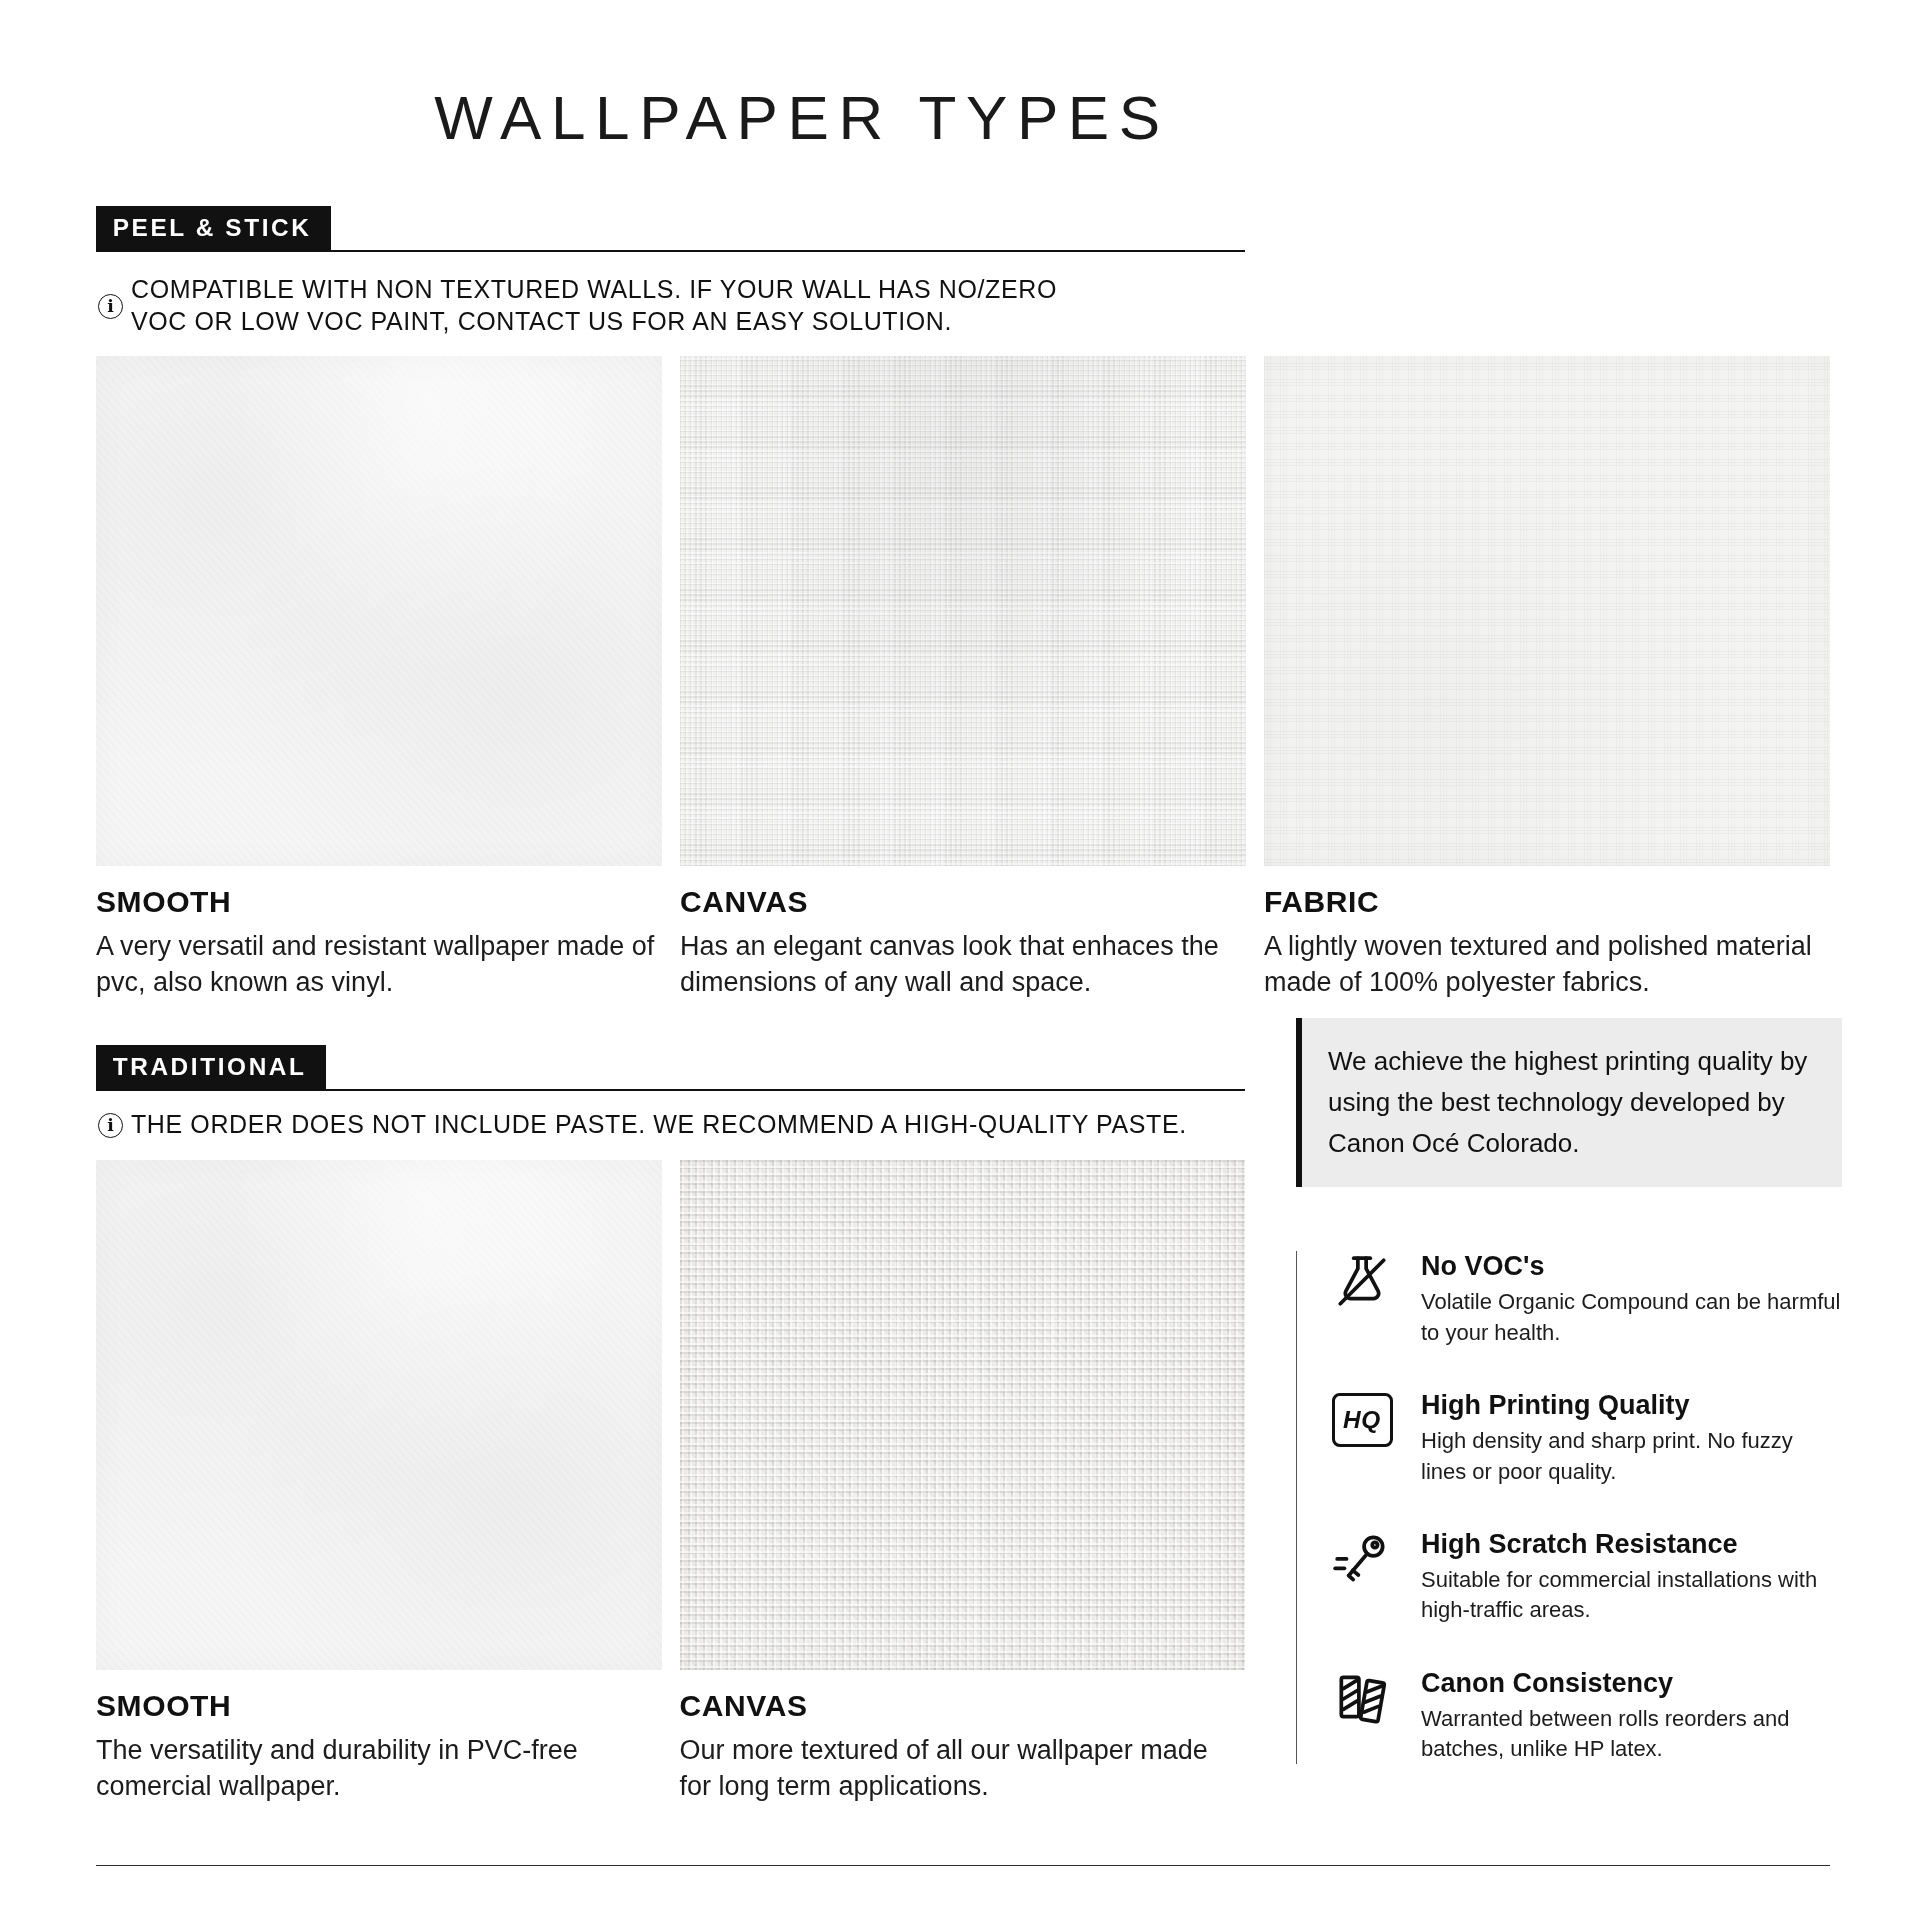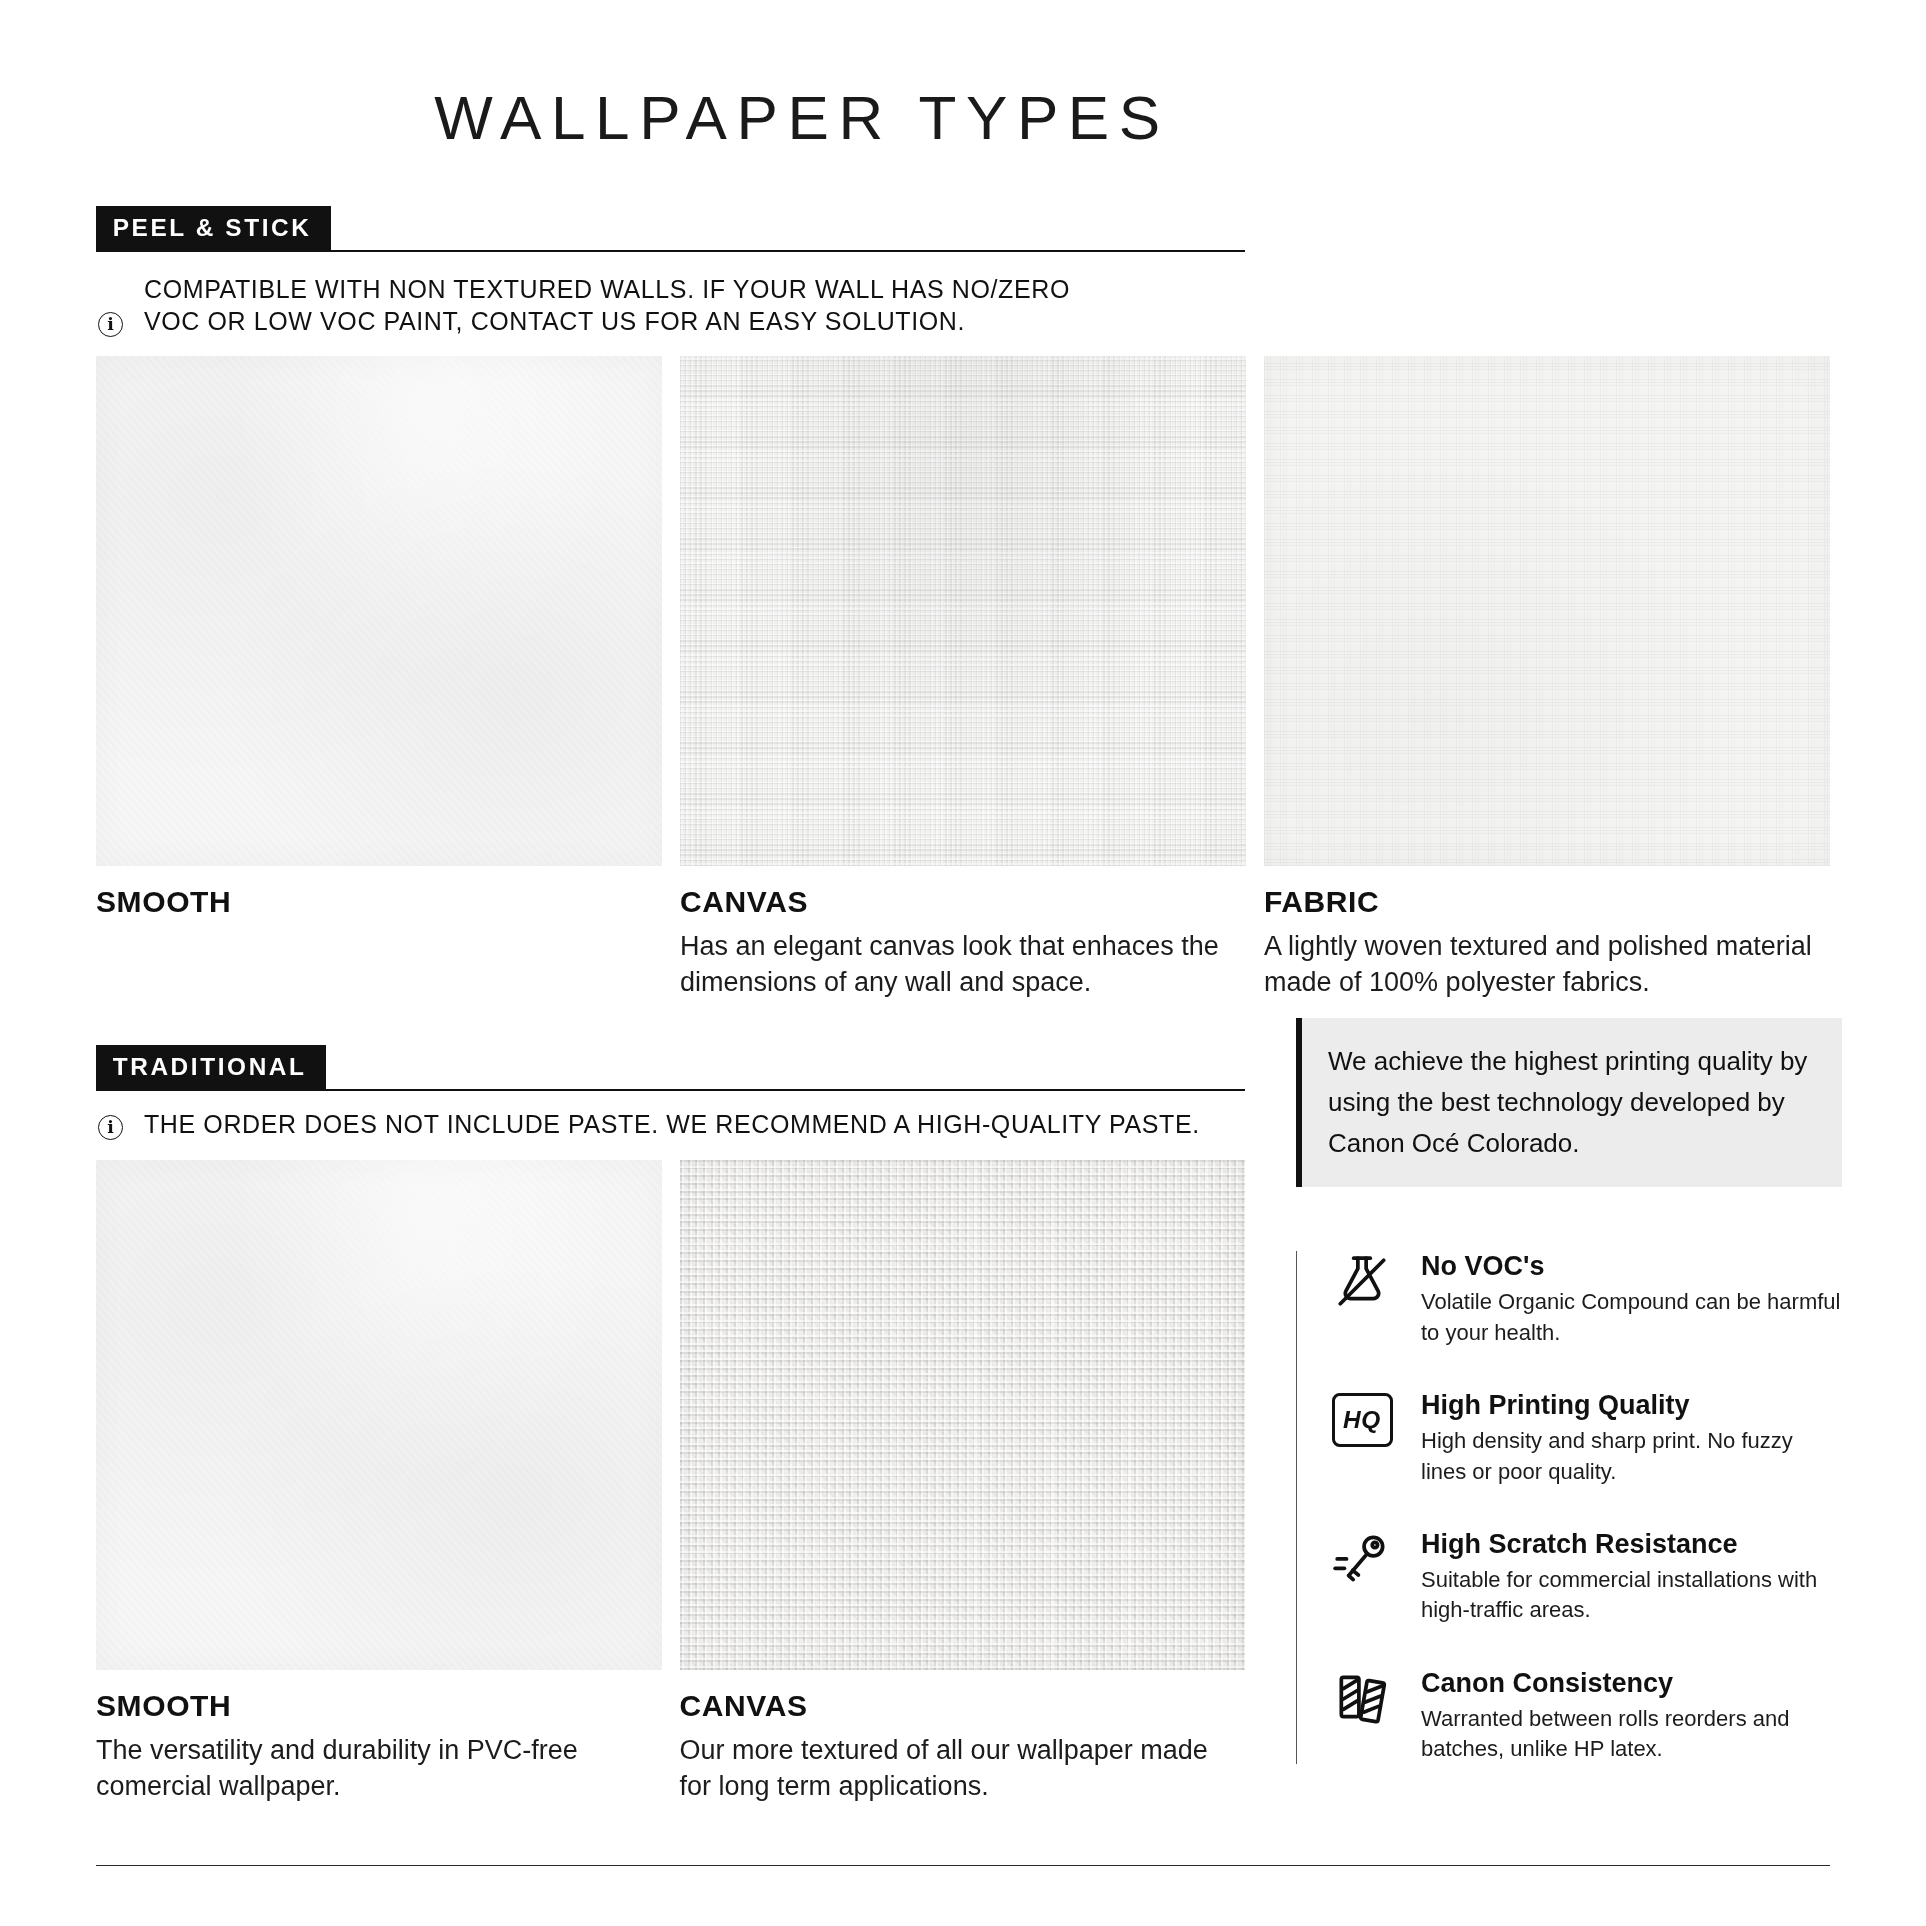--- a/index.html
+++ b/index.html
@@ -23,21 +23,21 @@
   }
   .badge{
     display:inline-block;background:#111;color:#fff;
     font-size:24.4px;font-weight:700;letter-spacing:2.6px;
     padding:9px 19px 7.7px 16.7px;line-height:1.1;
   }
   .hdr-1{top:206px;}
   .hdr-2{top:1045px;}
 
   
-  .note{position:absolute;left:98px;display:flex;gap:21px;align-items:flex-end;}
+  .note{position:absolute;left:98px;display:flex;gap:8px;align-items:center;}
   .note-1{top:273px;}
   .note-2{top:1108px;}
   .info-icon{
     flex:none;width:23px;height:23px;margin-top:2.6px;
     border:1.9px solid #111;border-radius:50%;
     display:inline-flex;align-items:center;justify-content:center;
     font-family:"DejaVu Serif",serif;font-weight:700;font-size:17.3px;line-height:1;
   }
   .info-icon::before{content:"i";}
   .note-text{font-size:25px;line-height:1.28;letter-spacing:0.6px;color:#111;}
@@ -120,20 +120,21 @@
     <span class="note-text">
       <span>COMPATIBLE WITH NON TEXTURED WALLS. IF YOUR WALL HAS NO/ZERO</span><br>
       <span>VOC OR LOW VOC PAINT, CONTACT US FOR AN EASY SOLUTION.</span>
     </span>
   </div>
 
   <div class="swatch-row row-1">
     <div class="swatch-card">
       <div class="swatch-img tex-smooth"></div>
       <div class="swatch-title">SMOOTH</div>
+      <div class="swatch-desc">A very versatil and resistant wallpaper made of pvc, also known as vinyl.</div>
     </div>
     <div class="swatch-card">
       <div class="swatch-img tex-canvas-fine"></div>
       <div class="swatch-title">CANVAS</div>
       <div class="swatch-desc">Has an elegant canvas look that enhaces the dimensions of any wall and space.</div>
     </div>
     <div class="swatch-card">
       <div class="swatch-img tex-fabric"></div>
       <div class="swatch-title">FABRIC</div>
       <div class="swatch-desc">A lightly woven textured and polished material made of 100% polyester fabrics.</div>

